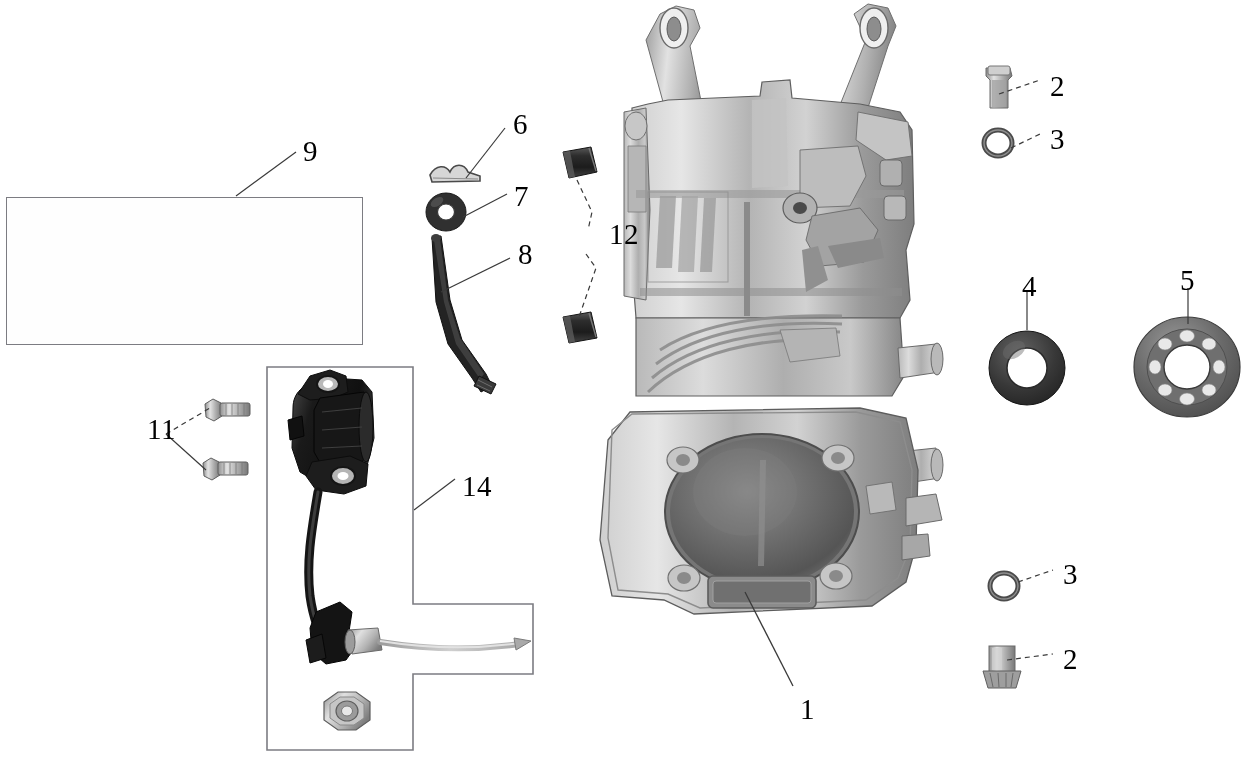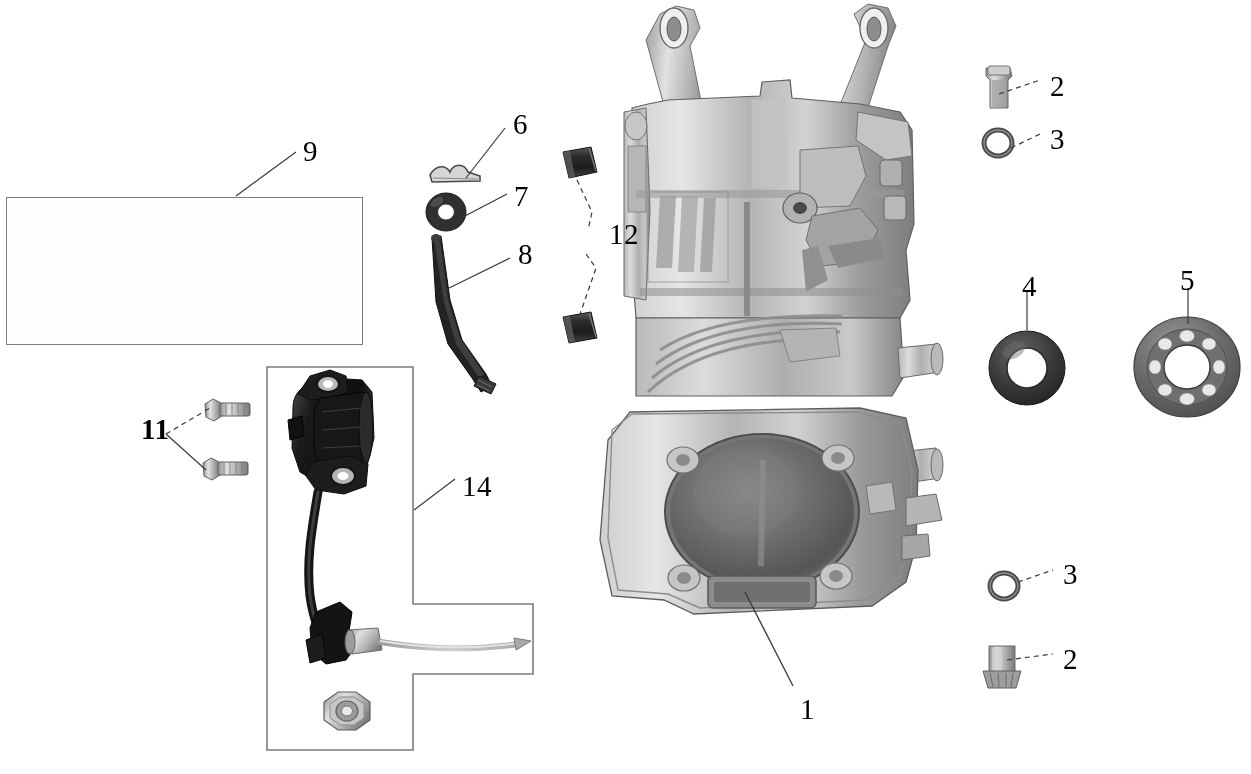--- a/index.html
+++ b/index.html
@@ -426,18 +426,18 @@
   <div class="callout" style="left:800px;top:695px;">1</div>
   <div class="callout" style="left:1050px;top:72px;">2</div>
   <div class="callout" style="left:1050px;top:125px;">3</div>
   <div class="callout" style="left:1022px;top:272px;">4</div>
   <div class="callout" style="left:1180px;top:266px;">5</div>
   <div class="callout" style="left:513px;top:110px;">6</div>
   <div class="callout" style="left:514px;top:182px;">7</div>
   <div class="callout" style="left:518px;top:240px;">8</div>
   <div class="callout" style="left:303px;top:137px;">9</div>
   <div class="callout" style="left:462px;top:472px;">14</div>
-  <div class="callout" style="left:141px;top:415px;font-weight:bold;">11</div>
+  <div class="callout" style="left:147px;top:415px;">11</div>
   <div class="callout" style="left:581px;top:220px;margin-left:28px;">12</div>
   <div class="callout" style="left:1063px;top:560px;">3</div>
   <div class="callout" style="left:1063px;top:645px;">2</div>
 
 </div>
 
 </body></html>

